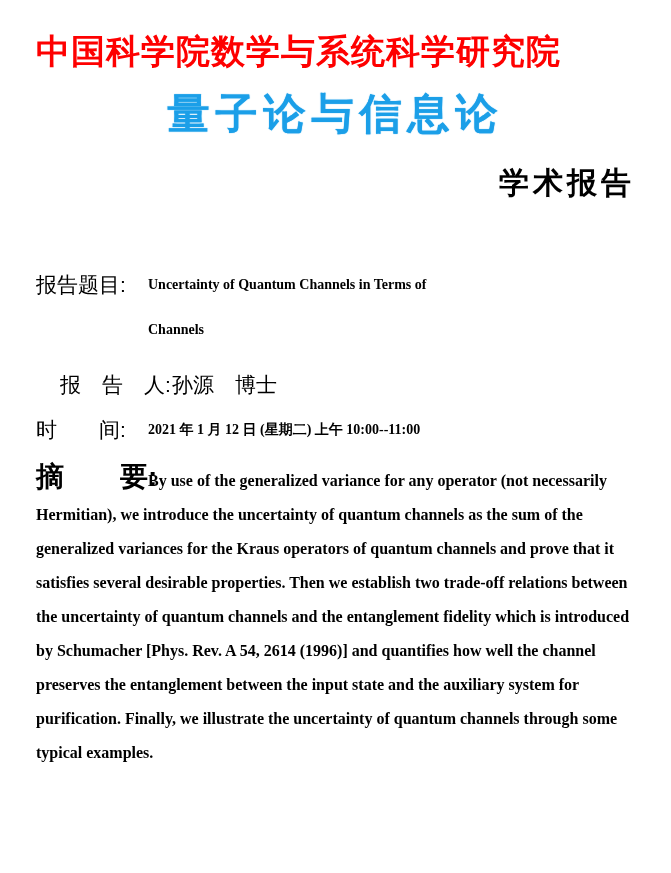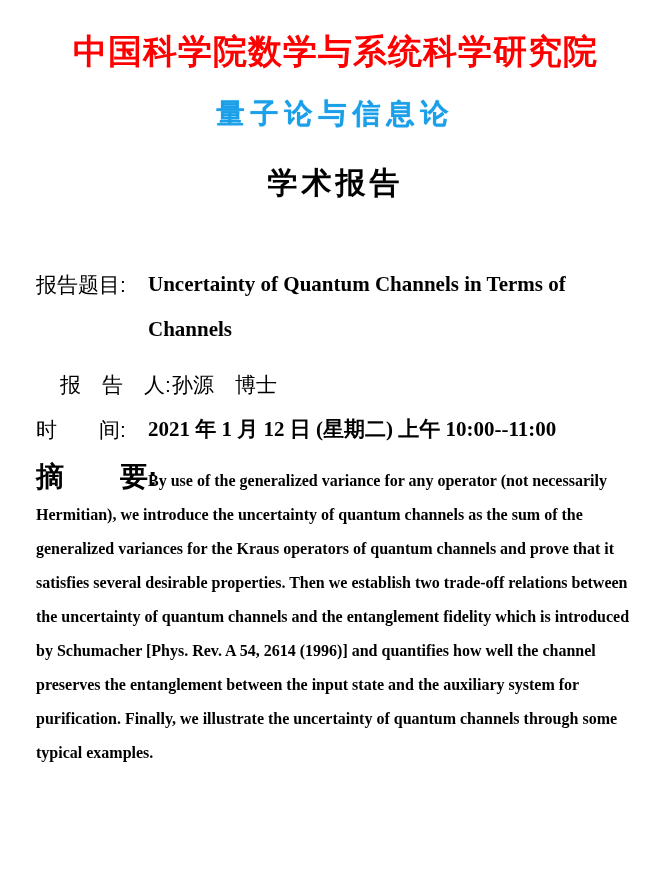--- a/index.html
+++ b/index.html
@@ -12,42 +12,41 @@
   .page {
     width: 671px;
     height: 873px;
     background: #ffffff;
     padding: 30px 36px 0 36px;
     overflow: hidden;
     font-family: "Liberation Sans", sans-serif;
     color: var(--text-black, #000);
   }
   .institute-title {
-    text-align: center;
     color: var(--institute-red, #FE0000);
     font-family: "Liberation Serif", serif;
     font-weight: bold;
     font-size: 34px;
     line-height: 44px;
     letter-spacing: 1px;
     white-space: nowrap;
   }
   .series-title {
     text-align: center;
     color: var(--series-blue, #1B9FE8);
     font-weight: bold;
-    font-size: 28px;
+    font-size: 42px;
     line-height: 52px;
     letter-spacing: 6px;
     margin-top: 14px;
     text-shadow: 0 0 1px var(--series-blue, #1B9FE8);
     white-space: nowrap;
   }
   .event-type {
-    text-align: center;
+    text-align: right;
     color: #000;
     font-weight: 600;
     font-size: 30px;
     line-height: 42px;
     letter-spacing: 4px;
     margin-top: 22px;
     white-space: nowrap;
   }
   .info { margin-top: 58px; }
   .info-row { display: flex; align-items: flex-start; }
@@ -56,21 +55,21 @@
     width: 112px;
     font-size: 21px;
     line-height: 45px;
     font-weight: 400;
     white-space: pre;
   }
   .info-content { line-height: 45px; }
   .serif-bold {
     font-family: "Liberation Serif", serif;
     font-weight: bold;
-    font-size: 21px;
+    font-size: 14px;
   }
   .cjk-content { font-size: 21px; font-weight: 500; }
   .speaker-block { margin-top: 10px; margin-left: 24px; }
   .abstract-block {
     margin-top: 8px;
     font-family: "Liberation Serif", serif;
     font-weight: bold;
     font-size: 16px;
     line-height: 34px;
     text-align: left;

